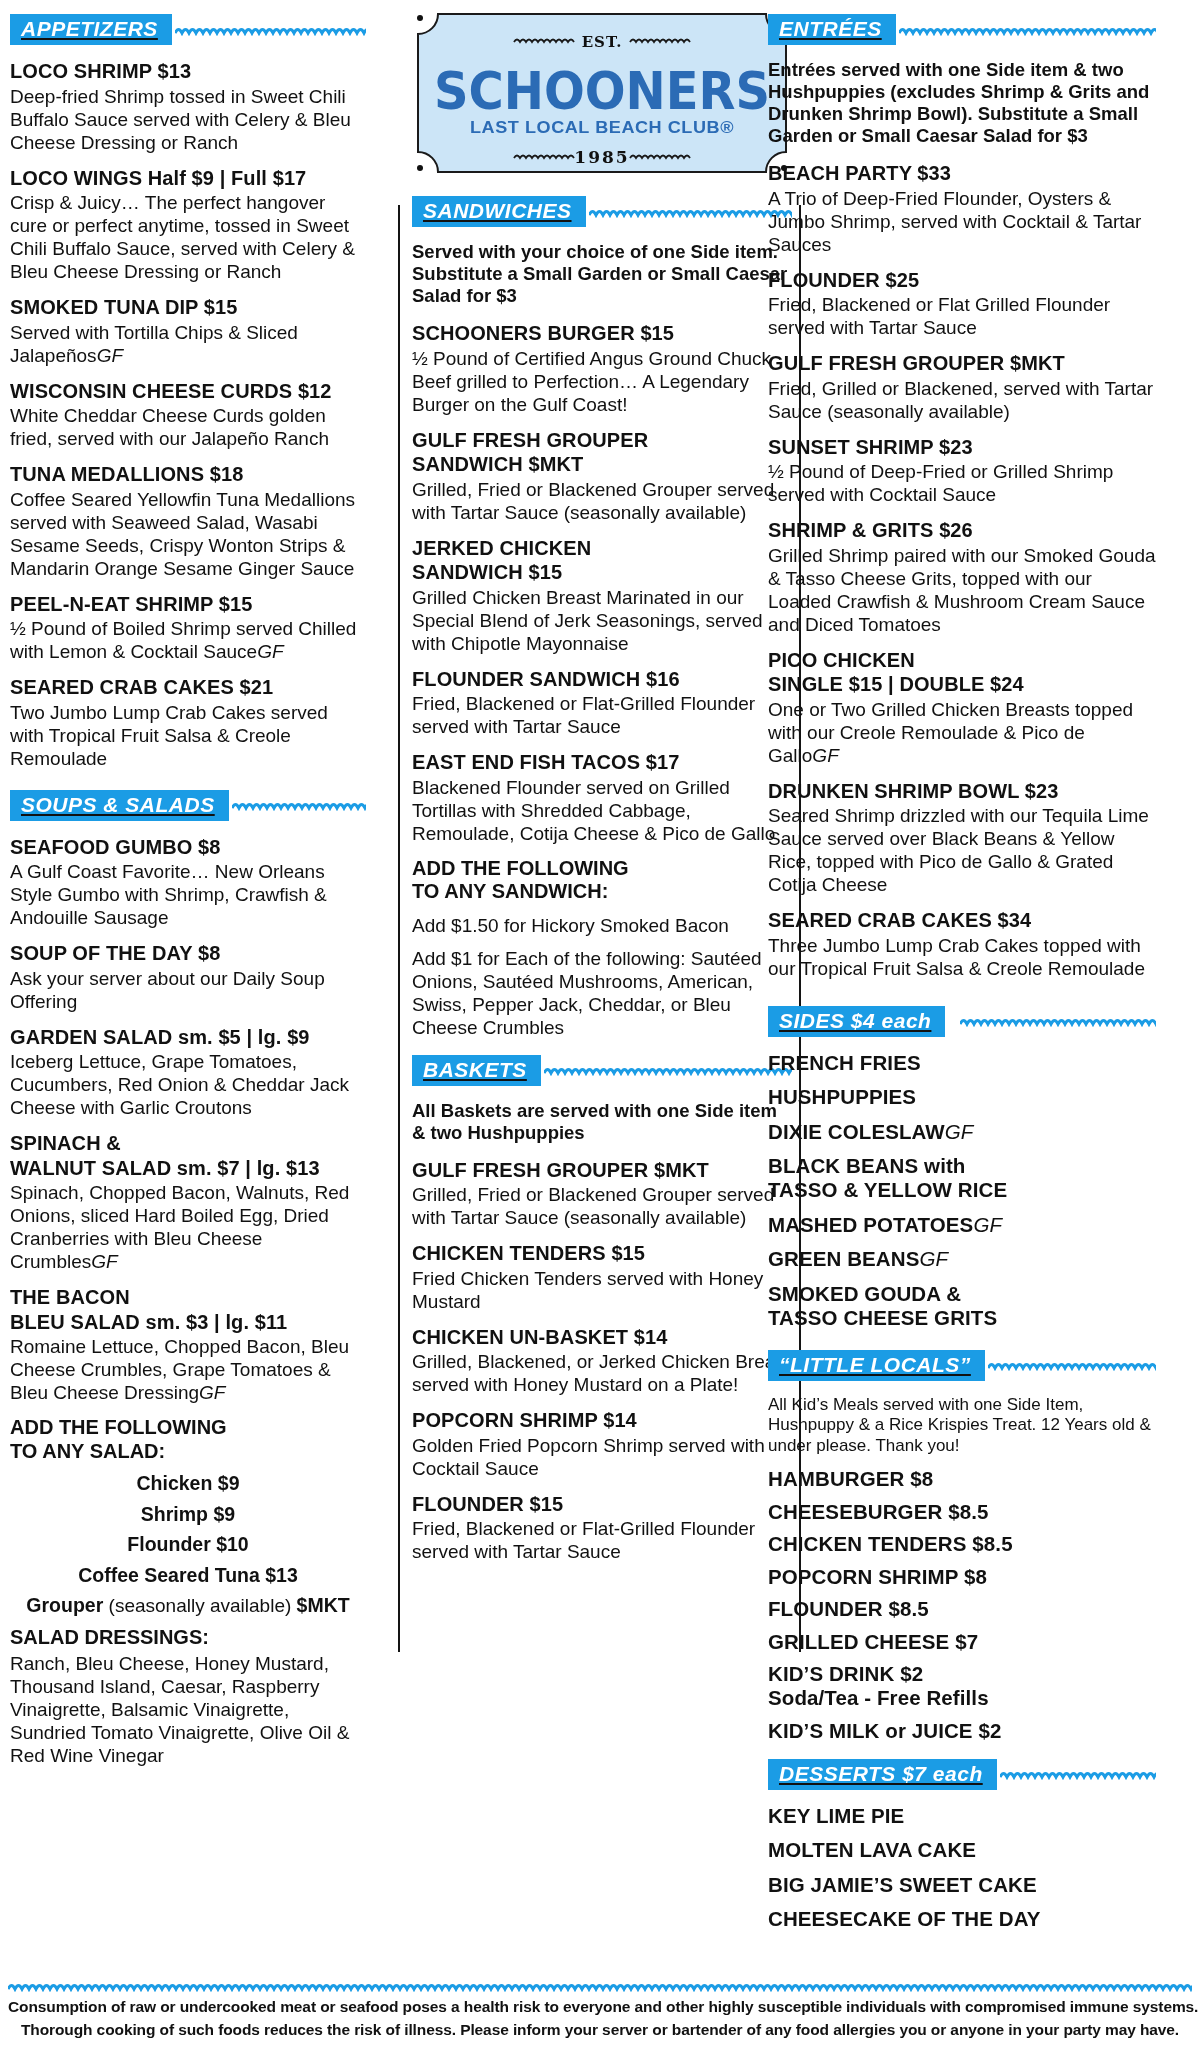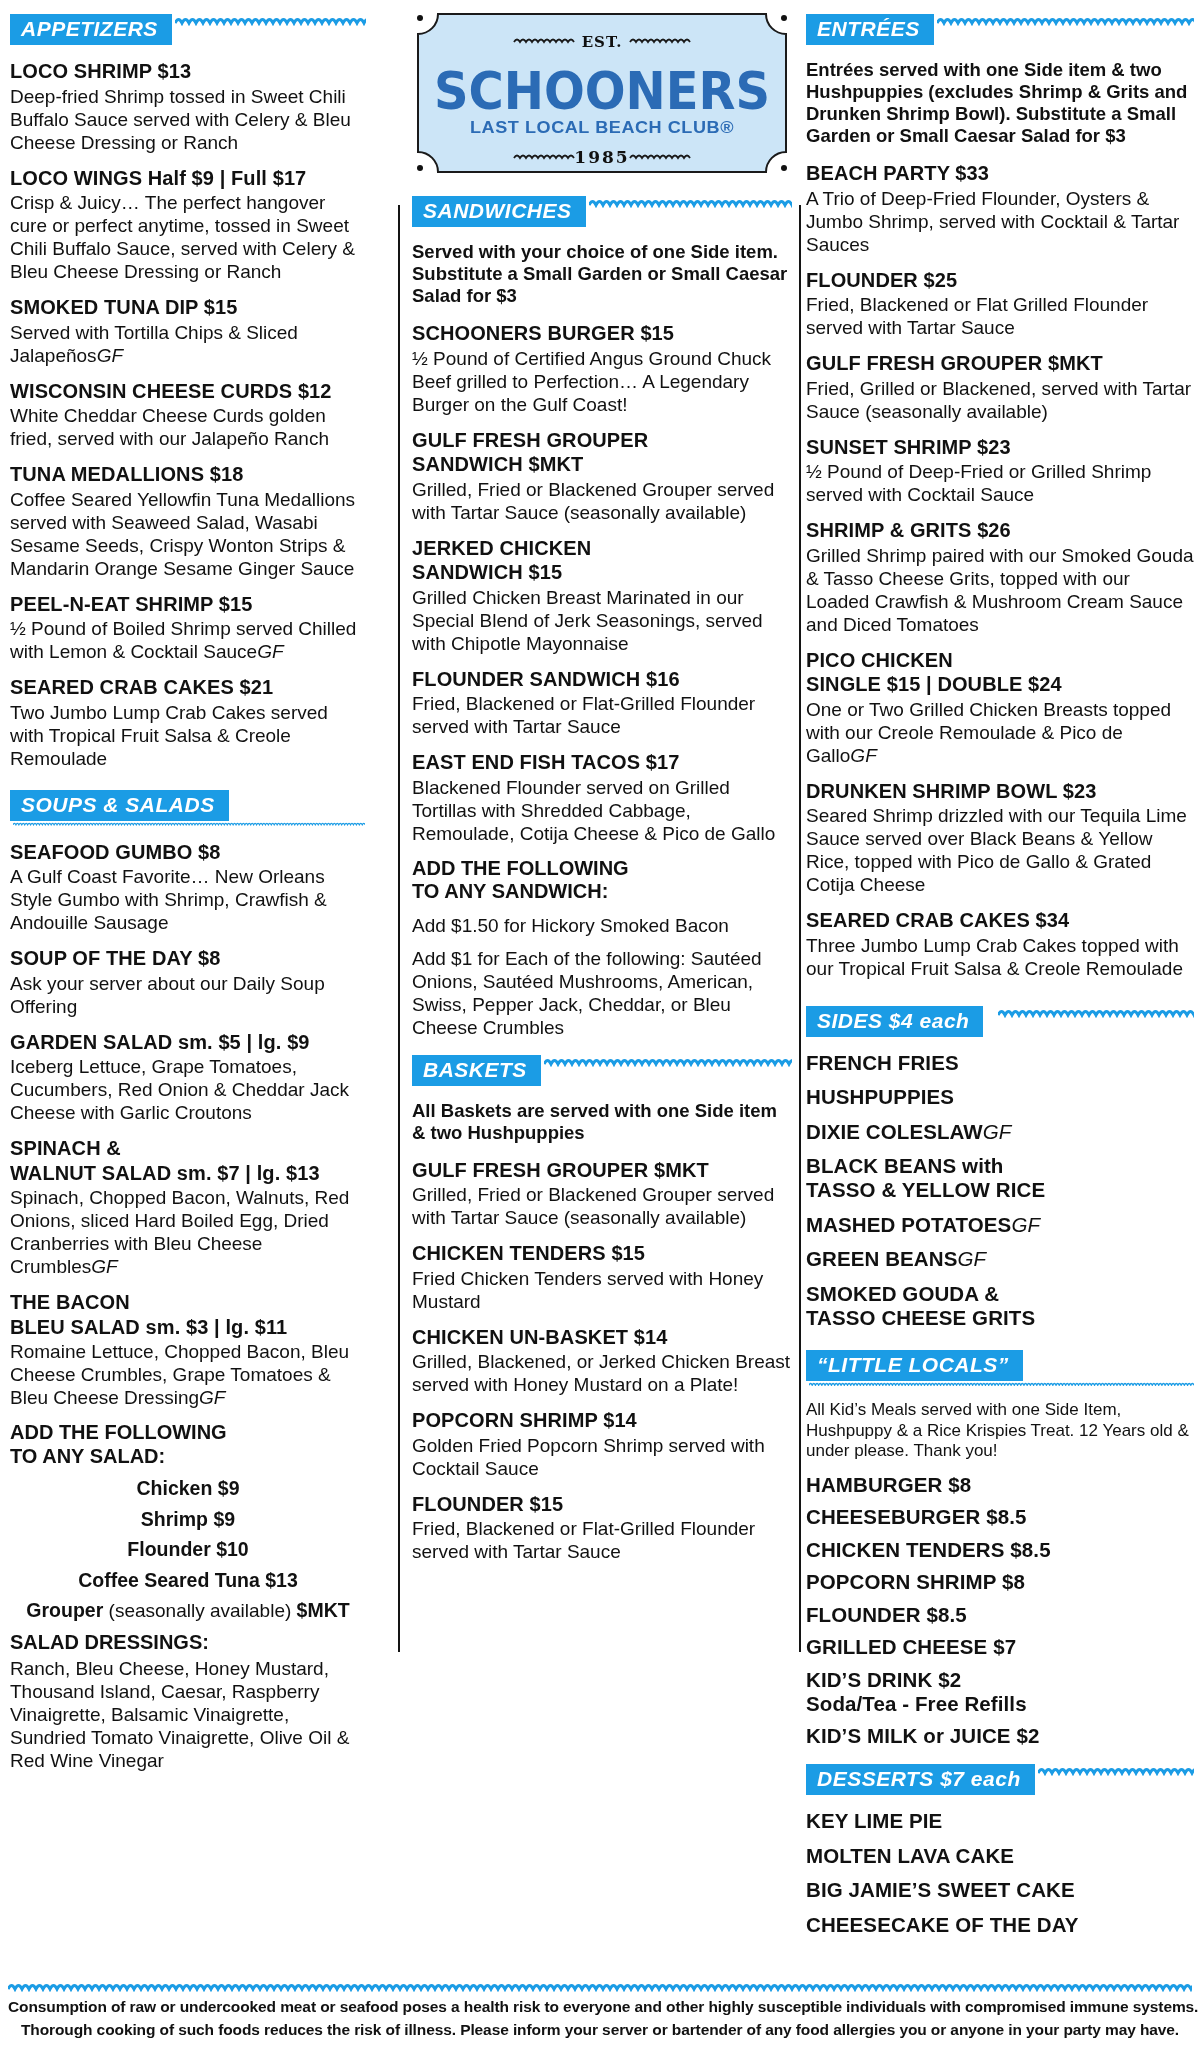--- a/index.html
+++ b/index.html
@@ -11,37 +11,37 @@
   html,body{margin:0;padding:0;}
   body{
     width:1200px;height:2046px;position:relative;overflow:hidden;
     background:#ffffff;color:var(--ink);
     font-family:"Liberation Sans",sans-serif;
     -webkit-font-smoothing:antialiased;
   }
   .col{position:absolute;top:8px;}
   .col-left{left:10px;width:356px;}
   .col-center{left:412px;width:380px;}
-  .col-right{left:806px;width:388px;}
+  .col-right{left:768px;width:388px;}
   .vdivider{position:absolute;top:205px;height:1447px;width:2px;background:#141414;}
   #divider-1{left:398px;}
   #divider-2{left:799px;}
 
-  .sec-header{display:flex;align-items:flex-start;margin:6px 0 14px;}
+  .sec-header{display:flex;align-items:center;margin:6px 0 14px;text-decoration:underline;}
   .hdr-label{
     background:var(--accent);color:#fff;
     font-weight:900;font-style:italic;
     font-size:21px;line-height:21px;letter-spacing:.5px;
     padding:4px 14px 6px 11px;white-space:nowrap;
   }
   .wave{flex:1;height:12px;display:block;margin-left:3px;min-width:0;}
   .wavestroke{fill:none;stroke:var(--accent);stroke-width:3;}
   .squig{fill:none;stroke:#1a1a1a;stroke-width:1.8;}
   .mt16{margin-top:16px;}
-  .mt20{margin-top:20px;flex-direction:column;}
+  .mt20{margin-top:20px;}
   .mt26{margin-top:26px;gap:12px;}
 
   .item{margin-bottom:12px;}
   .item-name{font-weight:bold;font-size:20px;line-height:24.5px;letter-spacing:.1px;}
   .item-desc{font-size:19px;line-height:23px;margin-top:1px;}
   .gf{font-style:italic;font-weight:400;margin-left:0;text-align:center;}
   .note{font-weight:bold;font-size:18.5px;line-height:22px;margin:0 0 14px;}
   .note-sm{font-size:17px;line-height:20.5px;margin:8px 0 11px;}
   .bold-head{font-weight:bold;font-size:20px;line-height:23.5px;margin:4px 0 10px;}
   .plain{font-size:19px;line-height:23px;margin:0 0 10px;}

